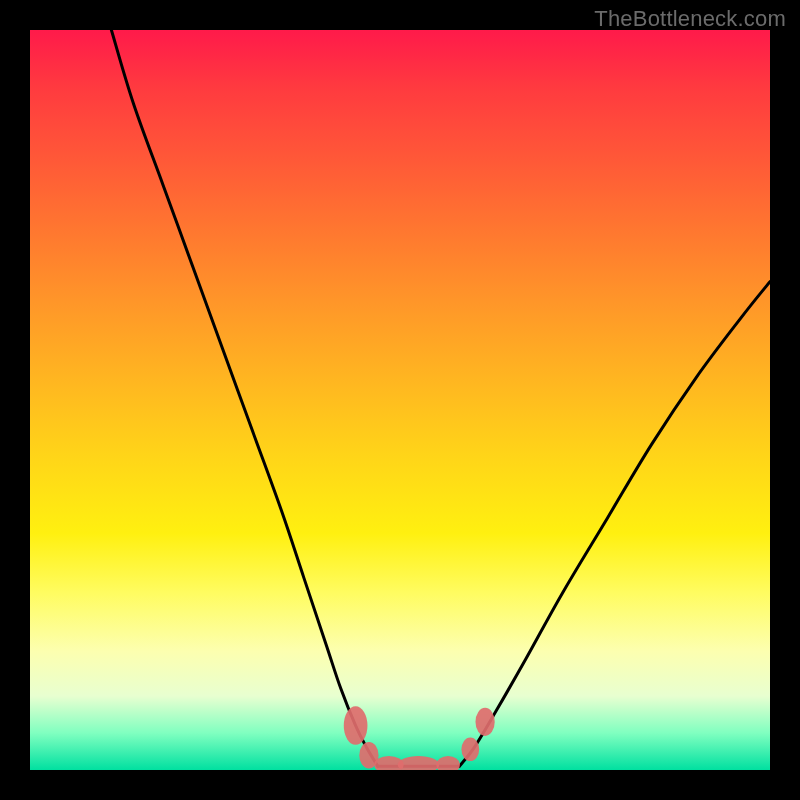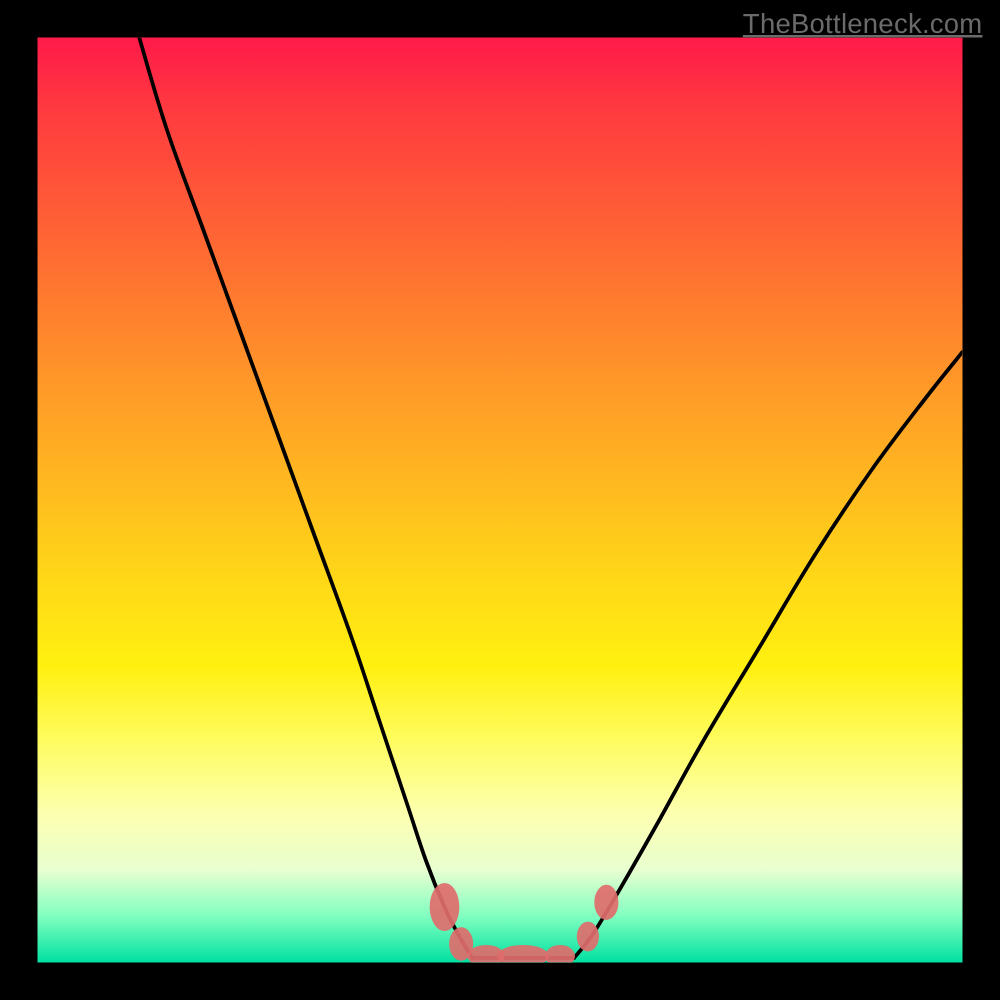--- a/index.html
+++ b/index.html
@@ -46,21 +46,20 @@
     height: 740px;
   }
   .watermark {
     position: absolute;
     top: 6px;
     right: 14px;
     color: #6b6b6b;
     font-size: 22px;
     font-weight: 500;
     letter-spacing: 0.2px;
-    text-decoration: underline;
   }
 </style>
 </head>
 <body>
 
 <div class="frame">
   <div class="plot-area"></div>
 
   <svg class="overlay-svg" viewBox="0 0 740 740">
     <g id="curve-group">

